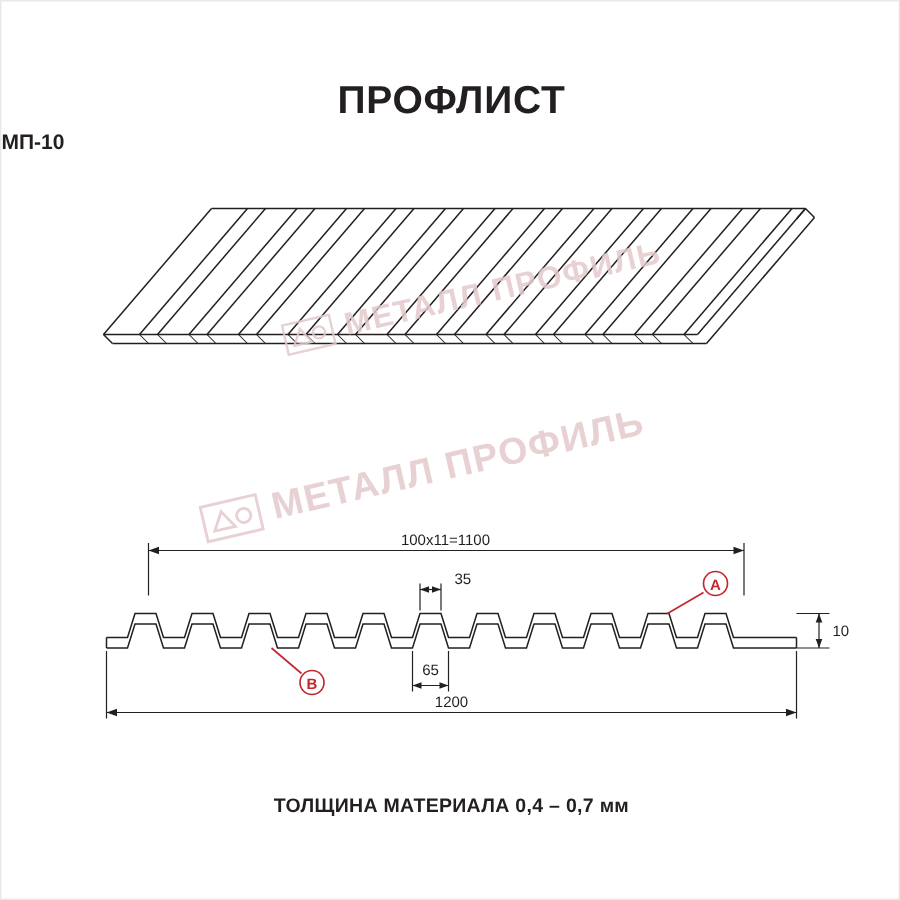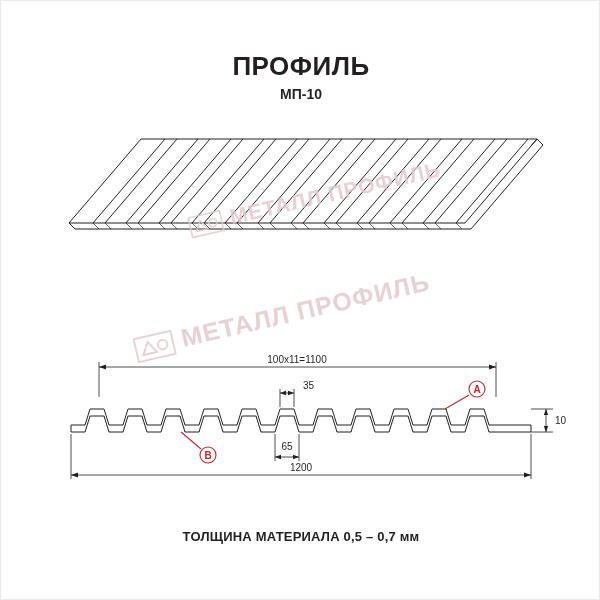--- a/index.html
+++ b/index.html
@@ -29,21 +29,20 @@
     text-align: center;
     font-size: 26px;
     font-weight: bold;
     letter-spacing: 0.5px;
   }
   .subtitle {
     position: absolute;
     top: 85px;
     left: 0;
     width: 600px;
-    text-align: center;
     font-size: 14px;
     font-weight: bold;
   }
   .footnote {
     position: absolute;
     top: 528px;
     left: 0;
     width: 600px;
     text-align: center;
     font-size: 13px;
@@ -130,21 +129,21 @@
     fill: #231f20;
     font-family: "Liberation Sans", sans-serif;
     font-size: 10px;
   }
 </style>
 </head>
 <body>
 
 <div class="page">
 
-  <div class="title">ПРОФИЛЬ</div>
+  <div class="title">ПРОФЛИСТ</div>
   <div class="subtitle">МП-10</div>
 
   <div class="iso-wrap">
     <svg width="520" height="160" viewBox="0 0 520 160">
 
       <g class="ln">
 
         <path d="M26 105 L98 30 L498 30 L426 105 Z" fill="none" stroke="none"></path>
 
         <path d="M28 112 L100 28"></path>
@@ -319,15 +318,15 @@
 
       <g>
         <path class="calloutline" d="M140 95 L160 112"></path>
         <circle class="calloutcircle" cx="167" cy="118" r="8"></circle>
         <text class="callouttext" x="167" y="122" text-anchor="middle">B</text>
       </g>
 
     </svg>
   </div>
 
-  <div class="footnote">ТОЛЩИНА МАТЕРИАЛА 0,5 – 0,7 мм</div>
+  <div class="footnote">ТОЛЩИНА МАТЕРИАЛА 0,4 – 0,7 мм</div>
 
 </div>
 
 </body></html>

